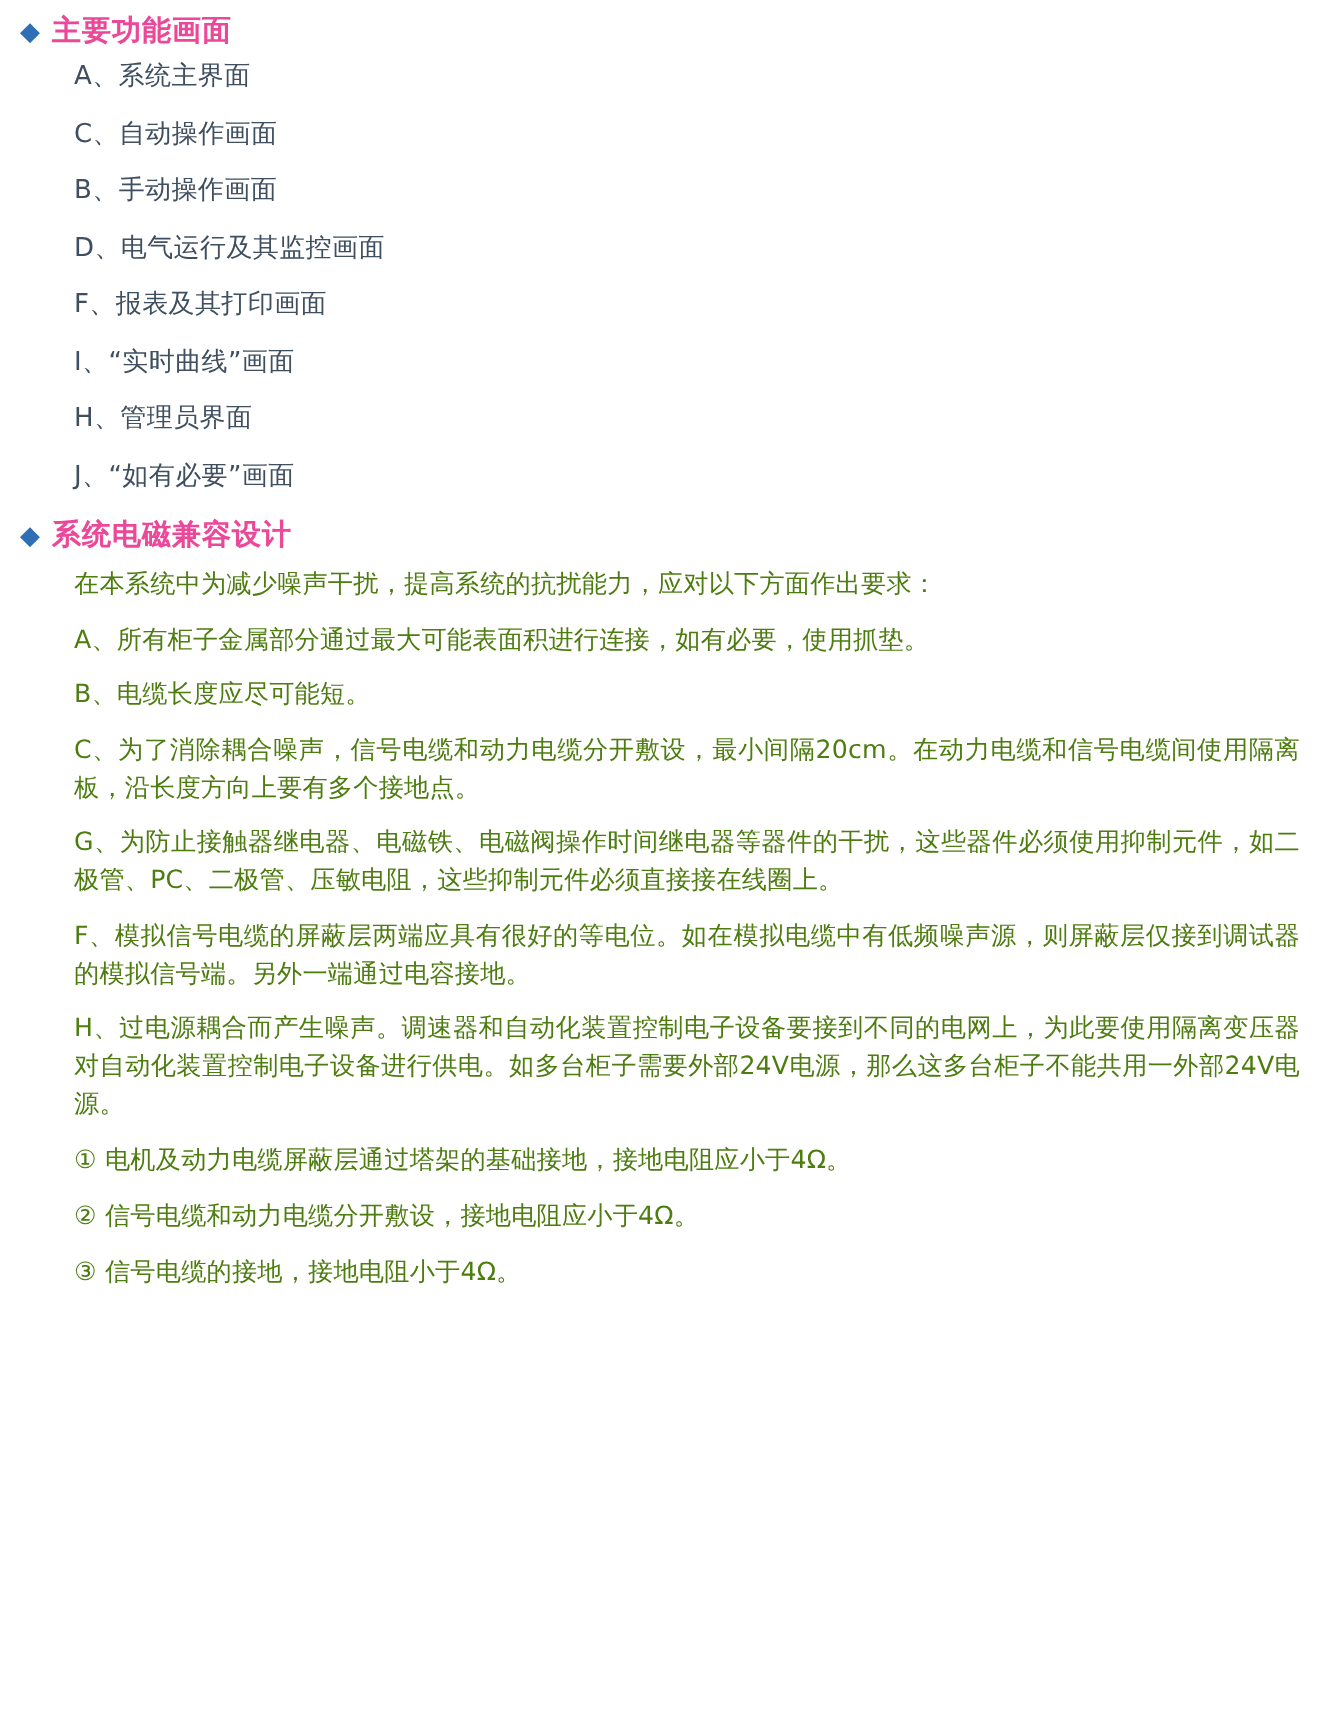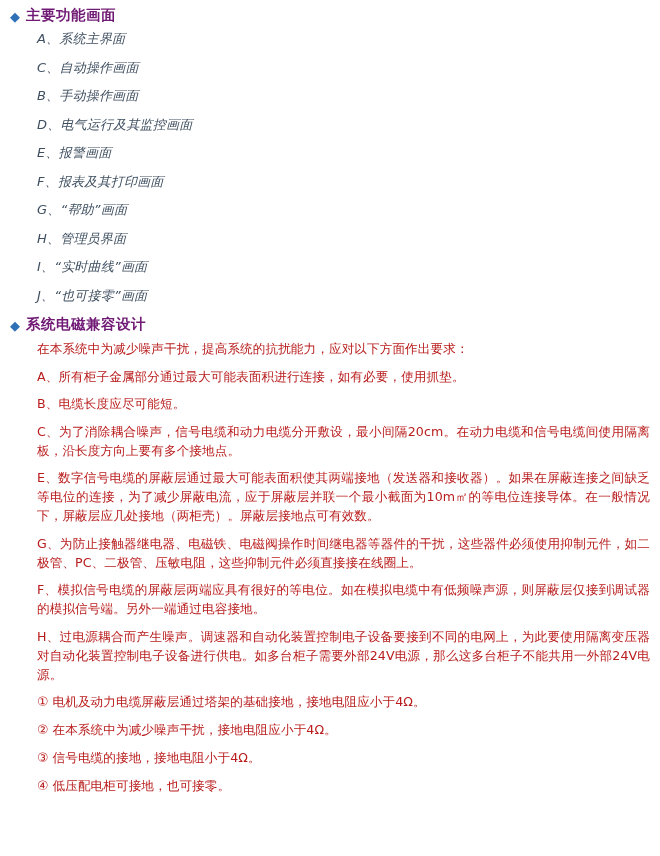--- a/index.html
+++ b/index.html
@@ -31,46 +31,44 @@
     color: #2f6fb5;
     font-size: 13px;
     line-height: 1;
     margin-right: 6px;
     flex: 0 0 auto;
     transform: translateY(0px);
   }
   .section-title {
     font-size: 14.5px;
     font-weight: bold;
-    color: #701a75;
+    color: #ec4899;
     letter-spacing: 0.5px;
     line-height: 20px;
-    font-family: Liberation Mono, monospace;
   }
   .section-head.second {
     margin-top: 7px;
   }
   .list {
     margin: 0;
     padding: 0;
     list-style: none;
   }
   .list-item {
     font-size: 13px;
     line-height: 17px;
     color: #3f4f60;
     margin: 0 0 11.5px 0;
     padding-left: 27px;
     letter-spacing: 0.2px;
-    font-style: italic;
   }
   .para {
     font-size: 12.6px;
     line-height: 19px;
-    color: #b91c1c;
+    color: #4d7c0f;
     margin: 0 0 8.5px 0;
     padding-left: 27px;
     text-align: justify;
     text-justify: inter-ideograph;
     letter-spacing: 0.1px;
   }
   .para.num {
     margin-bottom: 9px;
   }
 </style>
@@ -82,41 +80,37 @@
   <div class="section-head">
     <span class="diamond">◆</span>
     <span class="section-title">主要功能画面</span>
   </div>
 
   <ul class="list">
     <li class="list-item">A、系统主界面</li>
     <li class="list-item">C、自动操作画面</li>
     <li class="list-item">B、手动操作画面</li>
     <li class="list-item">D、电气运行及其监控画面</li>
-    <li class="list-item">E、报警画面</li>
     <li class="list-item">F、报表及其打印画面</li>
-    <li class="list-item">G、“帮助”画面</li>
+    <li class="list-item">I、“实时曲线”画面</li>
     <li class="list-item">H、管理员界面</li>
-    <li class="list-item">I、“实时曲线”画面</li>
-    <li class="list-item">J、“也可接零”画面</li>
+    <li class="list-item">J、“如有必要”画面</li>
   </ul>
 
   <div class="section-head second">
     <span class="diamond">◆</span>
     <span class="section-title">系统电磁兼容设计</span>
   </div>
 
   <div class="body">
     <p class="para">在本系统中为减少噪声干扰，提高系统的抗扰能力，应对以下方面作出要求：</p>
     <p class="para">A、所有柜子金属部分通过最大可能表面积进行连接，如有必要，使用抓垫。</p>
     <p class="para">B、电缆长度应尽可能短。</p>
     <p class="para">C、为了消除耦合噪声，信号电缆和动力电缆分开敷设，最小间隔20cm。在动力电缆和信号电缆间使用隔离板，沿长度方向上要有多个接地点。</p>
-    <p class="para">E、数字信号电缆的屏蔽层通过最大可能表面积使其两端接地（发送器和接收器）。如果在屏蔽连接之间缺乏等电位的连接，为了减少屏蔽电流，应于屏蔽层并联一个最小截面为10m㎡的等电位连接导体。在一般情况下，屏蔽层应几处接地（两柜壳）。屏蔽层接地点可有效数。</p>
     <p class="para">G、为防止接触器继电器、电磁铁、电磁阀操作时间继电器等器件的干扰，这些器件必须使用抑制元件，如二极管、PC、二极管、压敏电阻，这些抑制元件必须直接接在线圈上。</p>
     <p class="para">F、模拟信号电缆的屏蔽层两端应具有很好的等电位。如在模拟电缆中有低频噪声源，则屏蔽层仅接到调试器的模拟信号端。另外一端通过电容接地。</p>
     <p class="para">H、过电源耦合而产生噪声。调速器和自动化装置控制电子设备要接到不同的电网上，为此要使用隔离变压器对自动化装置控制电子设备进行供电。如多台柜子需要外部24V电源，那么这多台柜子不能共用一外部24V电源。</p>
     <p class="para num">① 电机及动力电缆屏蔽层通过塔架的基础接地，接地电阻应小于4Ω。</p>
-    <p class="para num">② 在本系统中为减少噪声干扰，接地电阻应小于4Ω。</p>
+    <p class="para num">② 信号电缆和动力电缆分开敷设，接地电阻应小于4Ω。</p>
     <p class="para num">③ 信号电缆的接地，接地电阻小于4Ω。</p>
-    <p class="para num">④ 低压配电柜可接地，也可接零。</p>
   </div>
 
 </div>
 
 </body></html>

